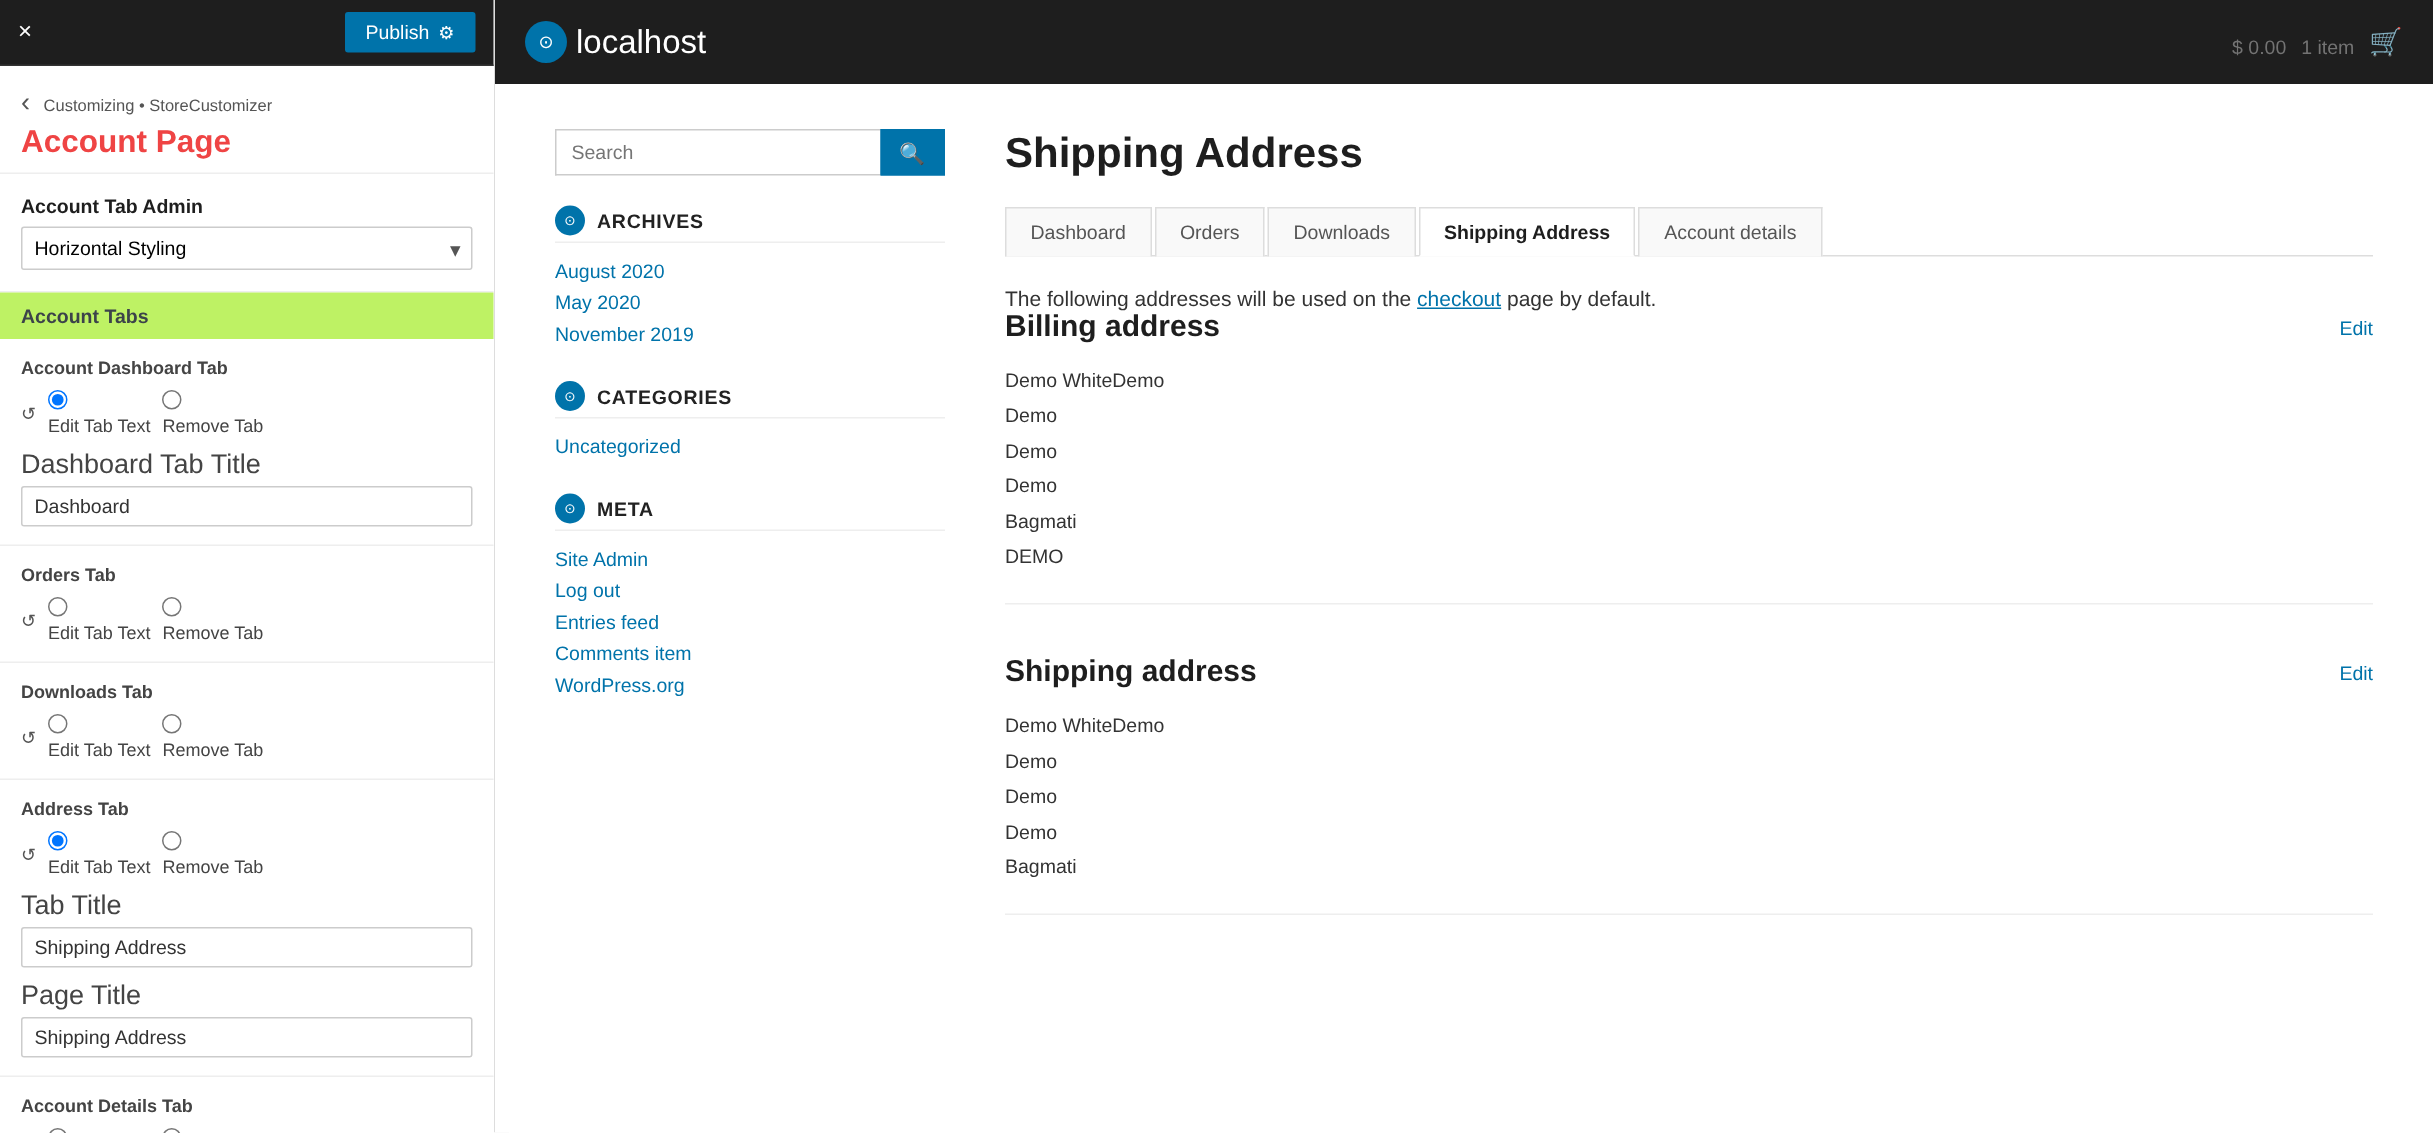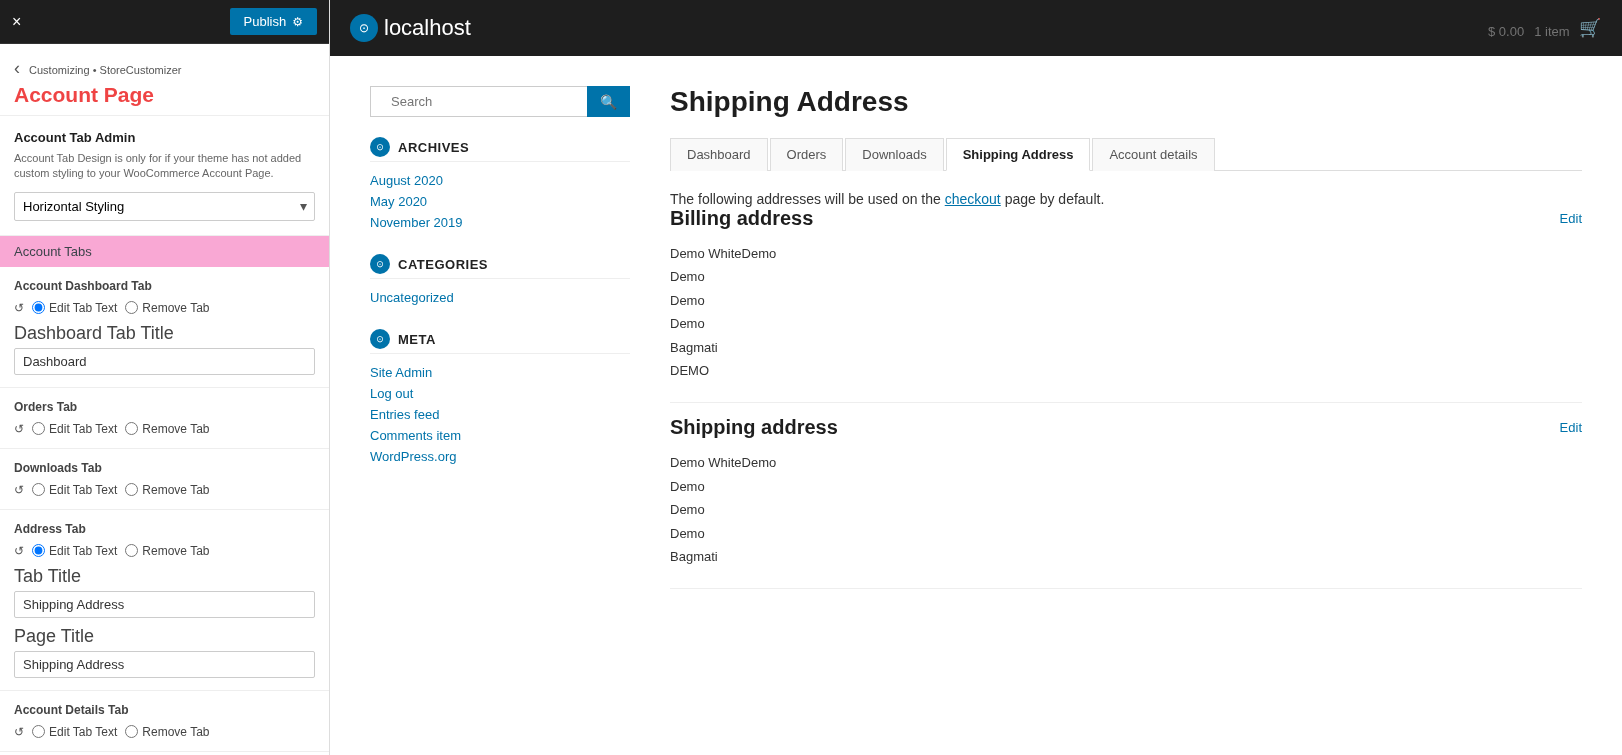--- a/index.html
+++ b/index.html
@@ -107,24 +107,24 @@
       content: '▾';
       position: absolute;
       right: 8px;
       top: 50%;
       transform: translateY(-50%);
       pointer-events: none;
       color: #555;
     }
 
     .section-divider {
-      background: #f9a8d4;
+      background: #bef264;
       padding: 8px 14px;
       font-size: 13px;
-      font-weight: 400;
+      font-weight: 700;
       color: #3c434a;
     }
 
     .tab-section {
       padding: 12px 14px;
       border-bottom: 1px solid #eee;
     }
     .tab-section-title {
       font-size: 12px;
       font-weight: 600;
@@ -132,24 +132,25 @@
       margin-bottom: 8px;
     }
     .radio-group {
       display: flex;
       align-items: center;
       gap: 8px;
       flex-wrap: wrap;
     }
     .radio-item {
       display: flex;
-      align-items: center;
+      align-items: flex-start;
       gap: 4px;
       font-size: 12px;
       color: #444;
+      flex-direction: column;
     }
     .radio-item input[type="radio"] { margin: 0; cursor: pointer; }
 
     .field-label {
       font-size: 18px;
       color: #444;
       margin-bottom: 4px;
       margin-top: 8px;
       font-weight: 500;
     }
@@ -218,21 +219,21 @@
     .content-sidebar {
       width: 260px;
       min-width: 260px;
     }
     .search-box {
       display: flex;
       margin-bottom: 20px;
     }
     .search-box input {
       flex: 1;
-      padding: 7px 20px;
+      padding: 7px 10px;
       border: 1px solid #ccc;
       border-right: none;
       font-size: 13px;
     }
     .search-box button {
       background: #0073aa;
       border: 1px solid #0073aa;
       color: #fff;
       padding: 6px 12px;
       cursor: pointer;
@@ -318,21 +319,21 @@
       position: relative;
     }
 
     .address-note {
       font-size: 14px;
       color: #333;
     }
     .address-note a { color: #0073aa; }
 
     .address-section {
-      margin-bottom: 13px;
+      margin-bottom: 34px;
       padding-bottom: 20px;
       border-bottom: 1px solid #eee;
     }
     .address-section-header {
       display: flex;
       justify-content: space-between;
       align-items: center;
       margin-bottom: 12px;
     }
     .address-section-title {
@@ -371,21 +372,20 @@
   <div class="panel-header">
     <div class="panel-breadcrumb">
       <button class="back-btn">‹</button>
       <span>Customizing • StoreCustomizer</span>
     </div>
     <div class="panel-title">Account Page</div>
   </div>
 
   <div class="panel-section">
     <div class="panel-section-title">Account Tab Admin</div>
-    <div class="panel-section-note">Account Tab Design is only for if your theme has not added custom styling to your WooCommerce Account Page.</div>
     <div class="select-wrapper">
       <select>
         <option>Horizontal Styling</option>
         <option>Vertical Styling</option>
         <option>Default</option>
       </select>
     </div>
   </div>
 
   <div class="section-divider">

